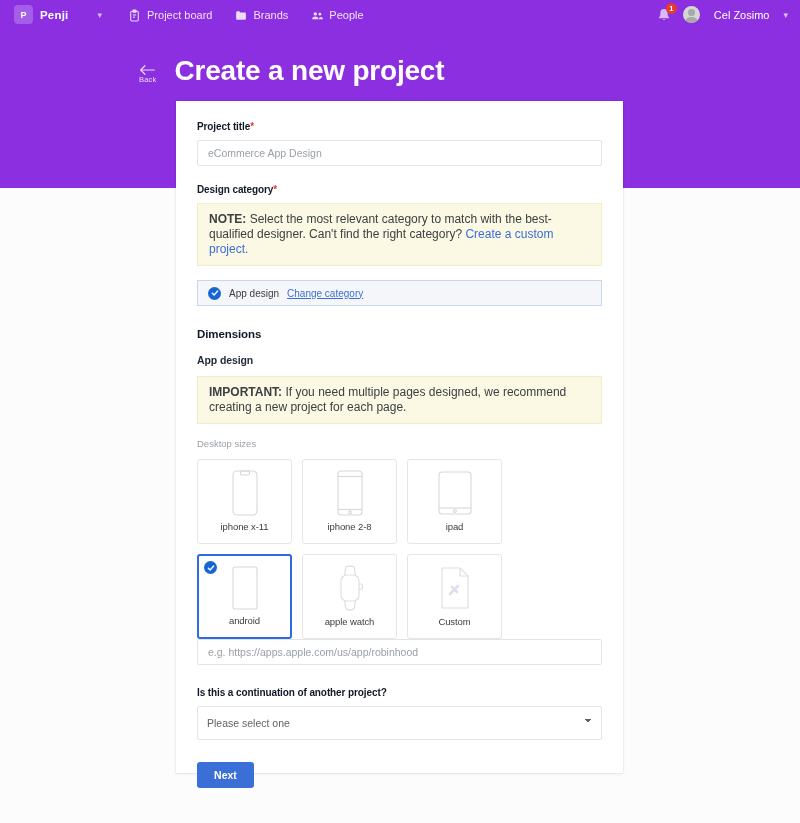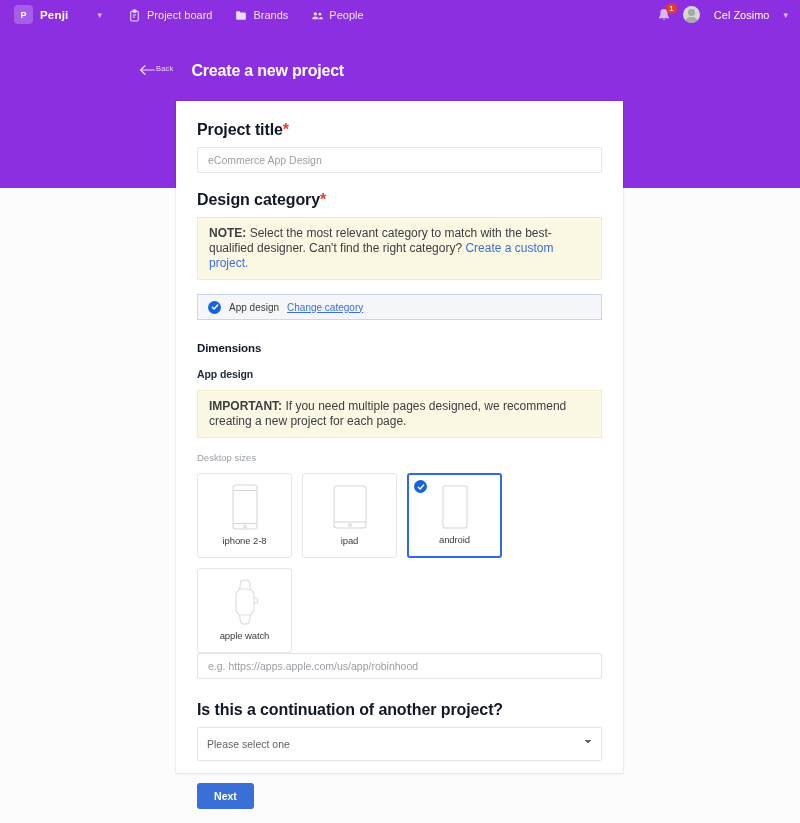--- a/index.html
+++ b/index.html
@@ -62,41 +62,41 @@
   }
   .user-name { color: #ffffff; font-size: 11px; }
   .user-caret { color: #dcc2f6; font-size: 9px; }
 
   
   .titlerow {
     position: absolute; top: 58px; left: 139px;
     display: flex; align-items: flex-start; gap: 18px;
   }
   .backbtn {
-    display: flex; flex-direction: row; align-items: center;
+    display: flex; flex-direction: column; align-items: center;
     cursor: pointer; padding-top: 4px;
   }
   .back-arrow { width: 17px; height: 12px; display: block; }
   .back-label { color: #ecdcfb; font-size: 7.5px; margin-top: 1px; letter-spacing: .2px; }
   .page-title {
-    color: #ffffff; font-size: 16px; font-weight: bold; letter-spacing: -.2px;
+    color: #ffffff; font-size: 28px; font-weight: bold; letter-spacing: -.2px;
     line-height: 26px;
   }
 
   
   .card {
     position: absolute; top: 101px; left: 176px;
     width: 447px; height: 672px;
     background: #ffffff;
     box-shadow: 0 1px 3px rgba(0,0,0,.07), 0 0 0 1px rgba(0,0,0,.03);
   }
   .card-inner { padding: 20px 21px 0 21px; }
 
   .field-label {
-    font-size: 16px; font-weight: bold; color: #111827;
+    font-size: 10px; font-weight: bold; color: #111827;
     letter-spacing: -.1px; margin-bottom: 8px;
   }
   .req { color: #e8392e; }
 
   .txtinput {
     width: 405px; height: 26px;
     border: 1px solid #e2e4e8; border-radius: 2px;
     background: #fff;
     font-family: "Liberation Sans", sans-serif;
     font-size: 10.5px; color: #3c4043;
@@ -308,20 +308,29 @@
       <div class="sub-title mb10">App design</div>
 
       <div class="note">
         <b>IMPORTANT:</b><span> If you need multiple pages designed, we recommend creating a new project for each page.</span>
       </div>
 
       <div class="small-gray mb10">Desktop sizes</div>
 
       <div class="devgrid">
 
+        <div class="devcard">
+          <span class="art">
+            <svg width="26" height="46" viewBox="0 0 26 46" fill="none" stroke="#d4d7dc" stroke-width="1.1">
+              <rect x="1" y="1" width="24" height="44" rx="4"></rect>
+              <path d="M9.5 1 h7 a1 1 0 0 1 1 1 v1.6 a1.4 1.4 0 0 1 -1.4 1.4 h-6.2 A1.4 1.4 0 0 1 8.5 3.6 V2 a1 1 0 0 1 1 -1z"></path>
+            </svg>
+          </span>
+          <span class="cap">iphone x-11</span>
+        </div>
 
         <div class="devcard">
           <span class="art">
             <svg width="26" height="46" viewBox="0 0 26 46" fill="none" stroke="#d4d7dc" stroke-width="1.1">
               <rect x="1" y="1" width="24" height="44" rx="3"></rect>
               <line x1="1" y1="6.5" x2="25" y2="6.5"></line>
               <line x1="1" y1="39.5" x2="25" y2="39.5"></line>
               <circle cx="13" cy="42.5" r="1.4"></circle>
             </svg>
           </span>
@@ -358,20 +367,33 @@
             <svg width="30" height="46" viewBox="0 0 30 46" fill="none" stroke="#dcdfe4" stroke-width="1.2">
               <path d="M9.5 11 l1-7.2 a3 3 0 0 1 3-2.6 h3 a3 3 0 0 1 3 2.6 L20.5 11"></path>
               <path d="M9.5 35 l1 7.2 a3 3 0 0 0 3 2.6 h3 a3 3 0 0 0 3-2.6 L20.5 35"></path>
               <rect x="6" y="10" width="18" height="26" rx="6"></rect>
               <path d="M24 19 h2.4 a1.1 1.1 0 0 1 1.1 1.1 v3 A1.1 1.1 0 0 1 26.4 24.2 H24"></path>
             </svg>
           </span>
           <span class="cap">apple watch</span>
         </div>
 
+        <div class="devcard">
+          <span class="art">
+            <svg width="34" height="42" viewBox="0 0 34 42" fill="none" stroke="#dcdfe4" stroke-width="1.2" stroke-linejoin="round">
+              <path d="M4 1 h18 l8 8 v32 H4 z"></path>
+              <polyline points="22,1 22,9 30,9"></polyline>
+              <g stroke="#e2dced" stroke-width="2.6" stroke-linecap="round">
+                <line x1="12" y1="27" x2="20" y2="19"></line>
+                <line x1="14" y1="20" x2="19" y2="25"></line>
+              </g>
+            </svg>
+          </span>
+          <span class="cap">Custom</span>
+        </div>
 
       </div>
 
       
       <input class="txtinput mb22" type="text" placeholder="e.g. https://apps.apple.com/us/app/robinhood" style="">
 
       
       <div class="field-label mb8">Is this a continuation of another project?</div>
       <select class="selectbox mb22">
         <option>Please select one</option>

